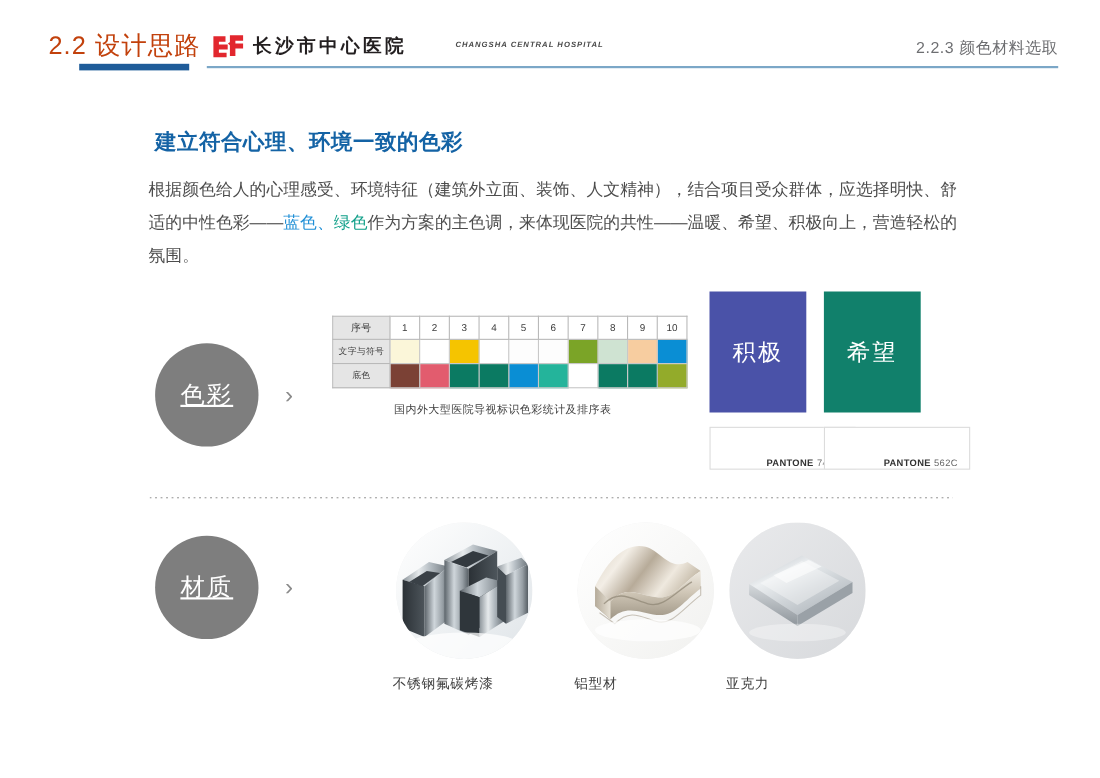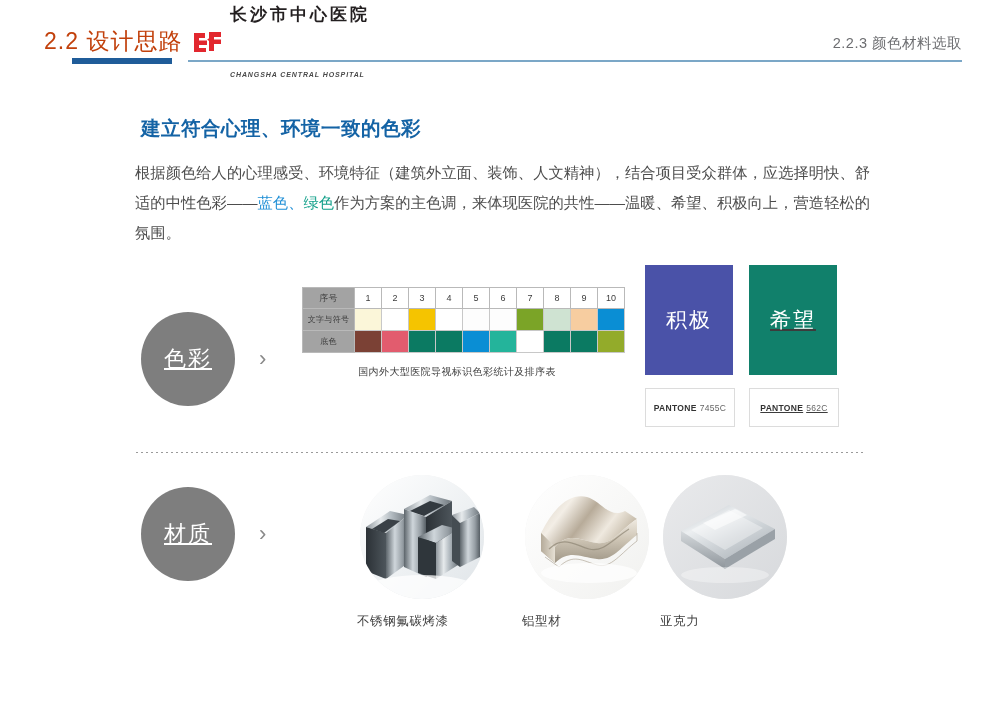--- a/index.html
+++ b/index.html
@@ -36,21 +36,21 @@
   .logo-mark{width:30px;height:24px;position:relative;flex:none;}
   .logo-cn{
     font-family:"DejaVu Serif","Liberation Serif",serif;
     font-size:17px;color:#231f20;letter-spacing:3px;line-height:1;
     font-weight:700;white-space:nowrap;
   }
   .logo-en{
     font-size:7px;color:#4a4a4a;letter-spacing:.9px;line-height:1;
     margin-top:4px;white-space:nowrap;font-style:italic;font-weight:700;
   }
-  .logo-txt{display:flex;flex-direction:column;justify-content:center;gap:44px;}
+  .logo-txt{display:flex;flex-direction:row;justify-content:center;gap:44px;}
 
   
   .h2{
     position:absolute;left:141px;top:115px;
     font-size:19.5px;font-weight:700;color:#1463a5;letter-spacing:.5px;white-space:nowrap;
   }
   .para{
     position:absolute;left:135px;top:158px;width:735px;
     font-size:15.3px;line-height:30px;color:#4d4d4d;text-align:justify;
   }
@@ -70,45 +70,45 @@
   #cat-color{left:141px;top:312px;}
   #cat-material{left:141px;top:487px;}
 
   
   .tblwrap{position:absolute;left:302px;top:287px;}
   table.colorstat{border-collapse:collapse;table-layout:fixed;}
   table.colorstat td{
     border:1px solid #b9b9b9;height:21px;padding:0;text-align:center;
     font-size:8.5px;color:#3c3c3c;
   }
-  table.colorstat td.lbl{width:51px;background:#a3a3a3;font-size:8px;letter-spacing:.3px;}
+  table.colorstat td.lbl{width:51px;background:#e5e5e5;font-size:8px;letter-spacing:.3px;}
   table.colorstat td.cell{width:26px;}
   table.colorstat tr.r-idx td{height:20px;font-size:9px;}
   table.colorstat tr.r-txt td.cell,
   table.colorstat tr.r-bg td.cell{border-color:#c8c8c8;}
   .tbl-caption{
     position:absolute;left:302px;top:365px;width:310px;text-align:center;
     font-size:10px;color:#3f3f3f;letter-spacing:.4px;white-space:nowrap;
   }
 
   
   .swatch{position:absolute;}
   .swatch .chip{
     width:88px;height:110px;display:flex;align-items:center;justify-content:center;
     color:#fff;font-size:21px;letter-spacing:2px;
   }
   .swatch .code{
     margin-top:13px;width:88px;height:37px;border:1px solid #dcdcdc;background:#fff;
-    display:flex;align-items:center;justify-content:center;
-    font-size:8.5px;color:#333;letter-spacing:.3px;white-space:nowrap;
+    display:flex;align-items:flex-end;justify-content:center;
+    font-size:8.5px;color:#333;letter-spacing:.3px;white-space:nowrap;padding-left:43px;
   }
   .swatch .code b{font-weight:700;margin-right:3px;}
   .swatch .code span{color:#666;}
   #swatch-positive{left:645px;top:265px;}
-  #swatch-hope{left:749px;top:265px;text-decoration:underline;}
+  #swatch-hope{left:749px;top:265px;}
 
   
   .divider{
     position:absolute;left:136px;top:452px;width:730px;height:1px;
     background-image:linear-gradient(to right,#9a9a9a 0 2px,transparent 2px 5px);
     background-size:5px 1px;background-repeat:repeat-x;
   }
 
   
   .mat{position:absolute;width:130px;text-align:left;}

